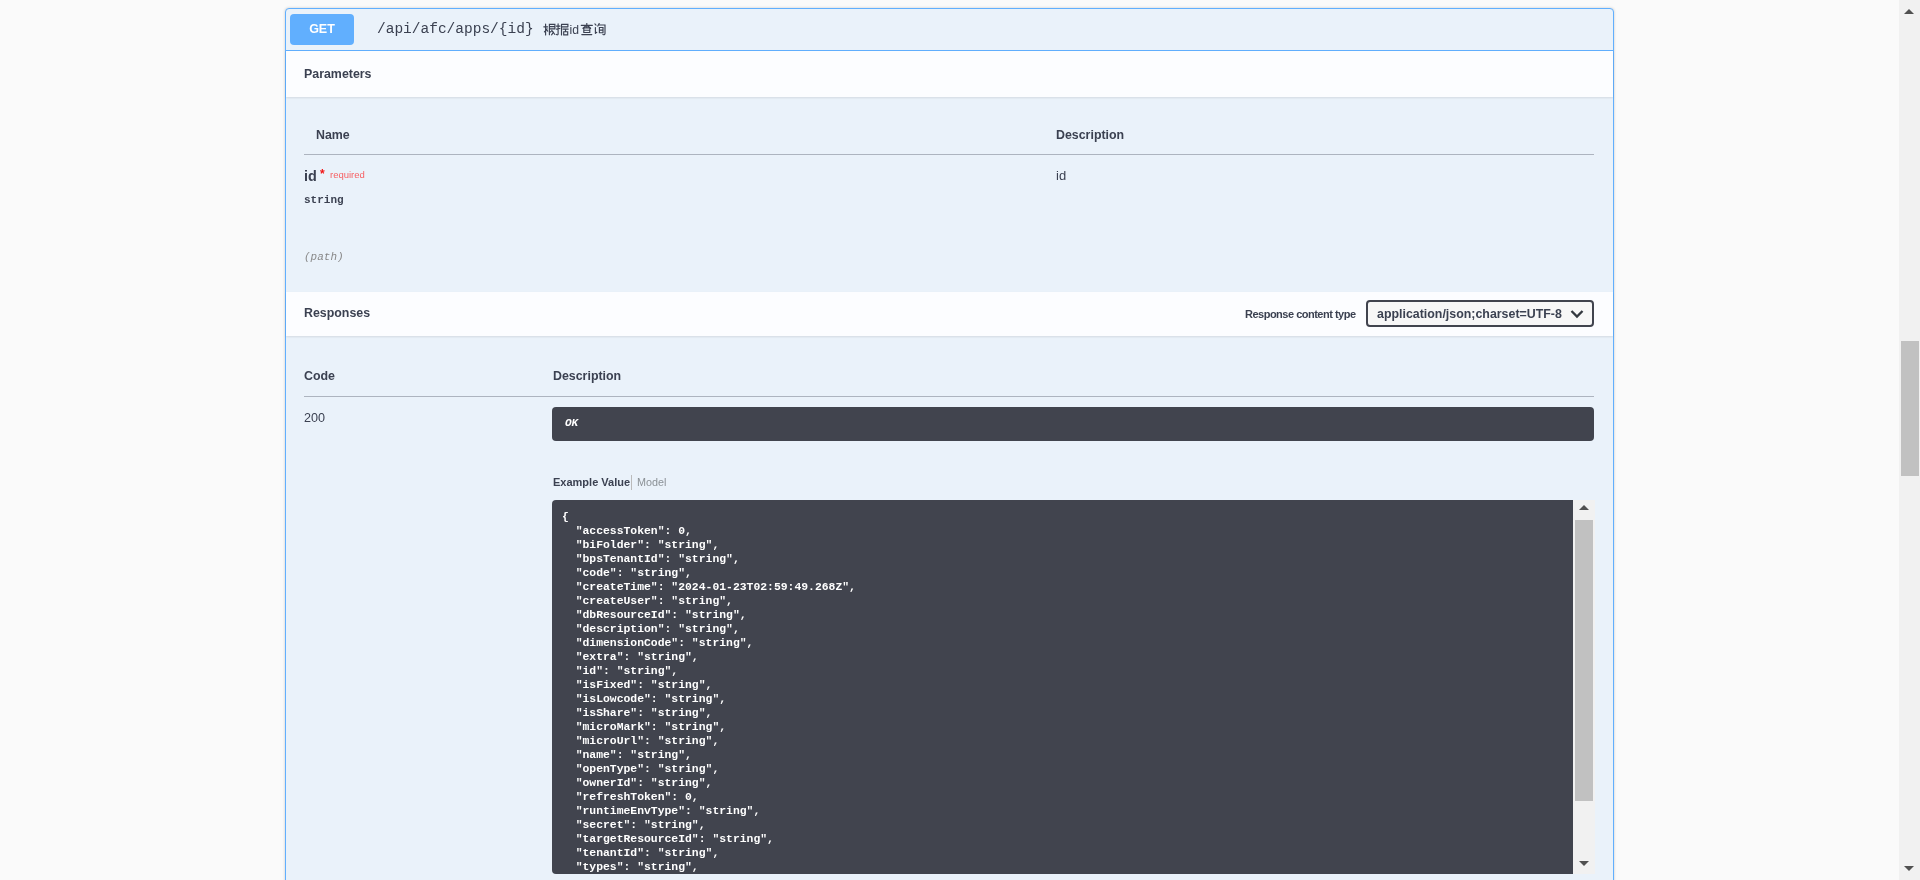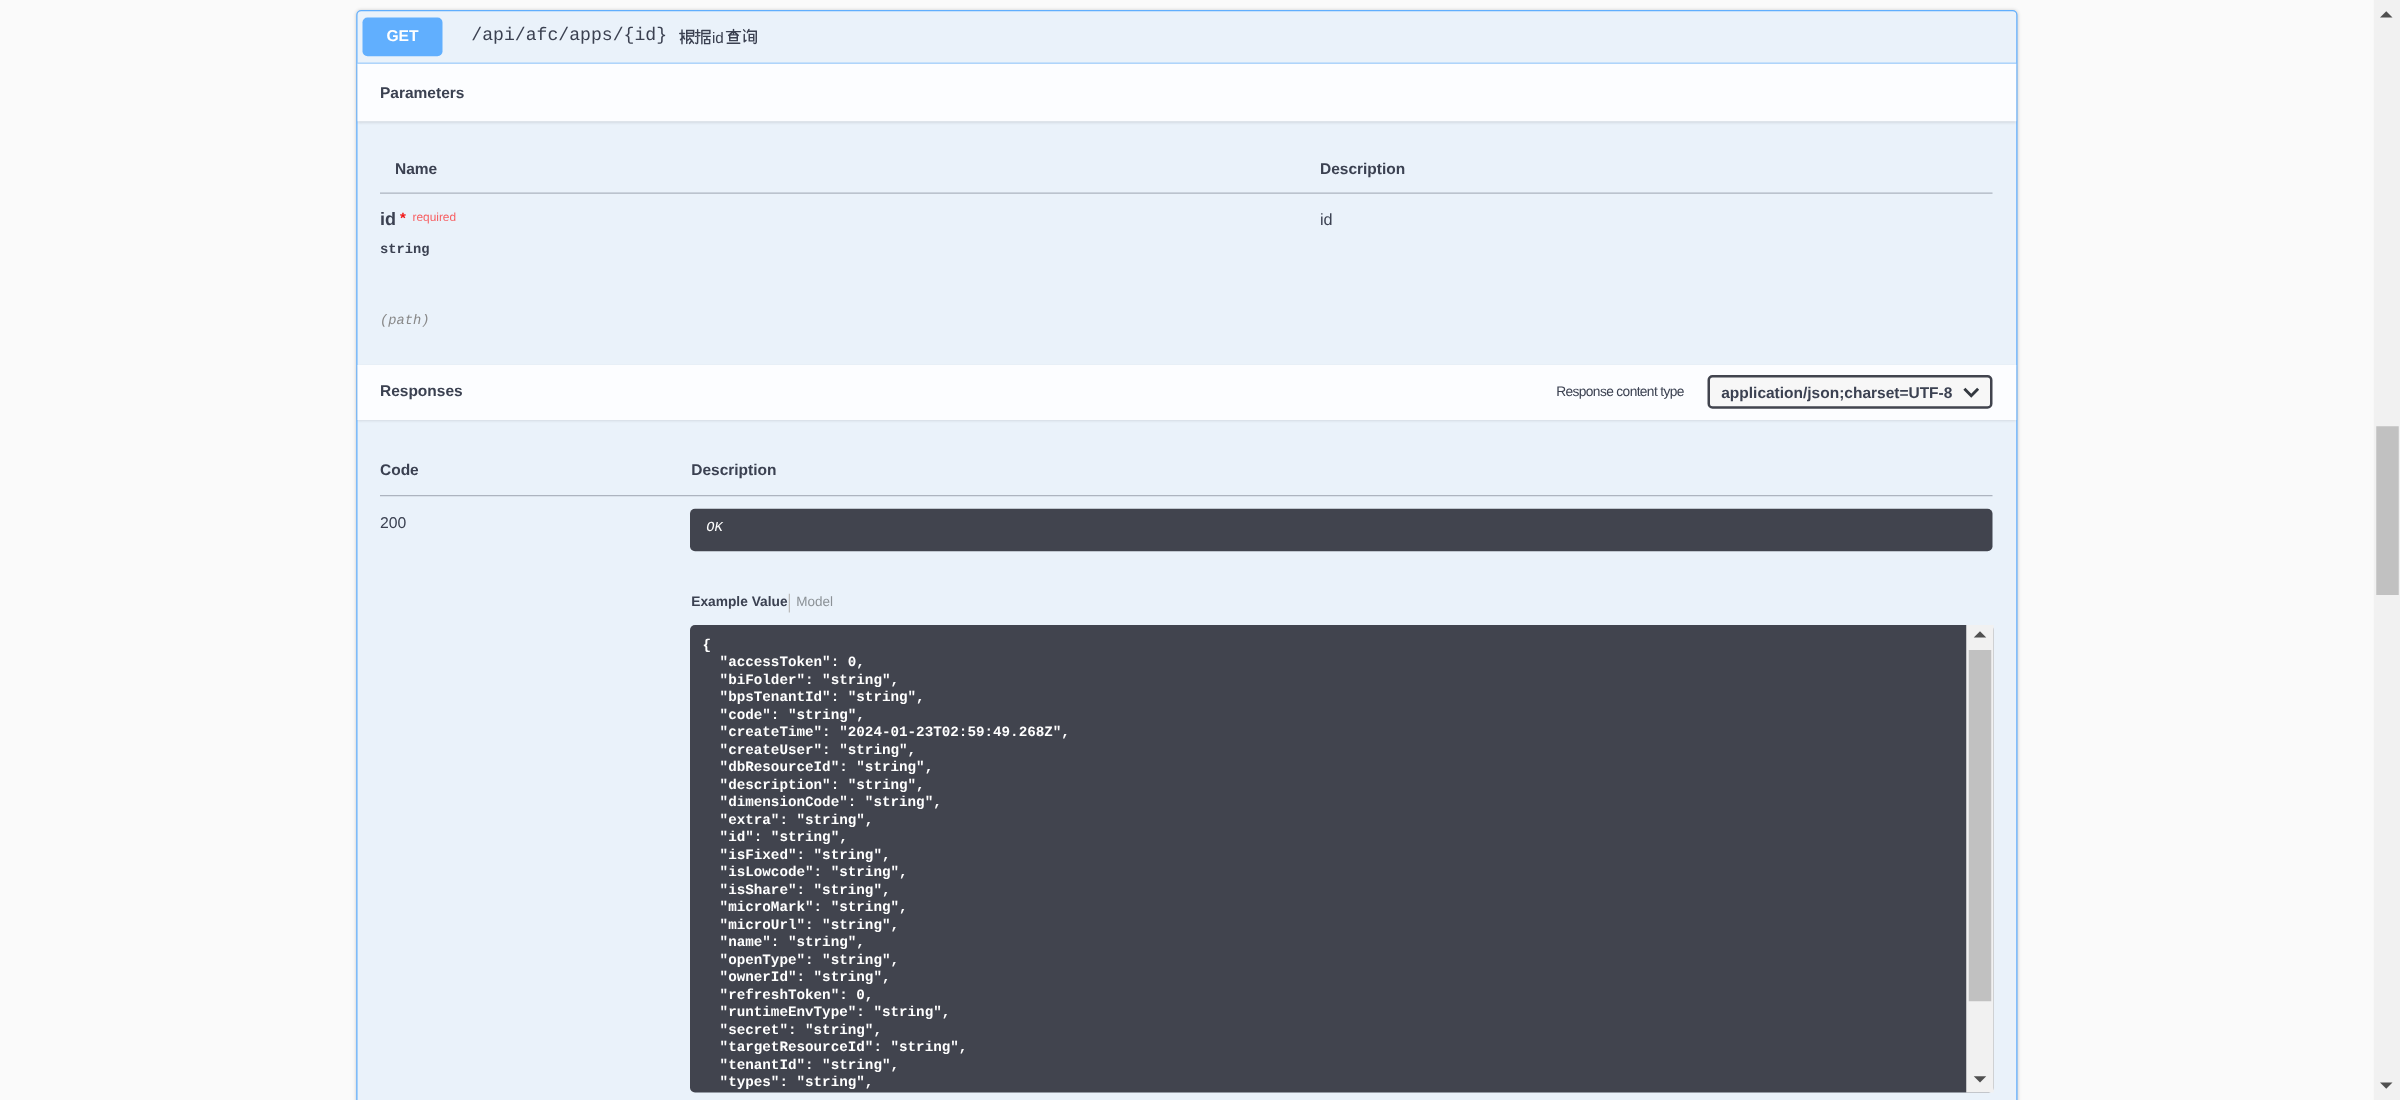--- a/index.html
+++ b/index.html
@@ -36,31 +36,31 @@
   #pline { top:154px; }
   #rline { top:396px; }
 
   #pid { left:304px; top:168px; font-size:14.4px; font-weight:bold; }
   #pstar { left:320px; top:167px; color:#f21313; font-size:12px; font-weight:bold; }
   #preq { left:330px; top:169px; color:rgba(255,0,0,.62); font-size:9.5px; }
   #pstring { left:304px; top:194px; font-size:11px; font-weight:bold; }
   #ppath { left:304px; top:211px; font-size:11px; font-style:italic; color:#888;margin-top:40px; }
   #pdesc { left:1056px; top:168px; font-size:13px; }
 
-  #rct-label { left:1245px; top:308px; font-size:11px; font-weight:normal; letter-spacing:-0.5px; }
+  #rct-label { left:1245px; top:308px; font-size:11px; font-weight:bold; letter-spacing:-0.5px; }
   #rct-select { left:1366px; top:300px; width:228px; height:27px; background:#f7f7f7;
     border:2px solid #41444e; border-radius:4px; }
   #rct-text { left:1377px; top:307px; font-size:12.4px; font-weight:bold; }
 
   #code-h { left:304px; top:369px; }
   #rdesc-h { left:553px; top:369px; }
   #r200 { left:304px; top:411px; font-size:12.6px; }
   #okbar { left:552px; top:407px; width:1042px; height:34px; background:#41444e;
     border-radius:4px; }
-  #oktext { left:565px; top:417px; font-size:11px; font-weight:normal;
+  #oktext { left:565px; top:417px; font-size:11px; font-weight:bold;
     font-style:italic; color:#fff; }
 
   #tab-ev { left:553px; top:476px; font-size:11px; font-weight:bold; }
   #tab-sep { left:631px; top:475px; width:1px; height:15px; background:#bbb; }
   #tab-model { left:637px; top:476px; font-size:10.8px; color:#8b9196; }
 
   #pre { left:552px; top:500px; width:1043px; height:374px; background:#41444e;
     border-radius:4px; color:#fff; font-size:11.4px; line-height:14px;
     font-weight:bold; padding:10px 0 0 10px; white-space:pre; overflow:hidden; }
 

